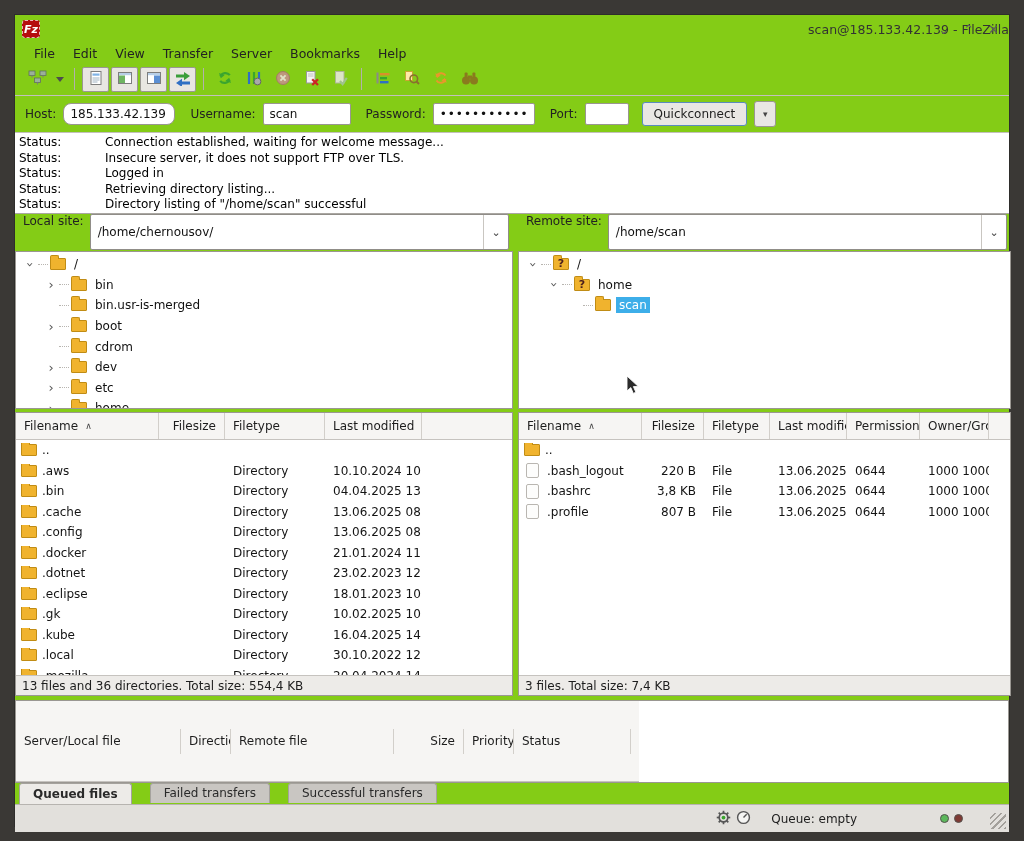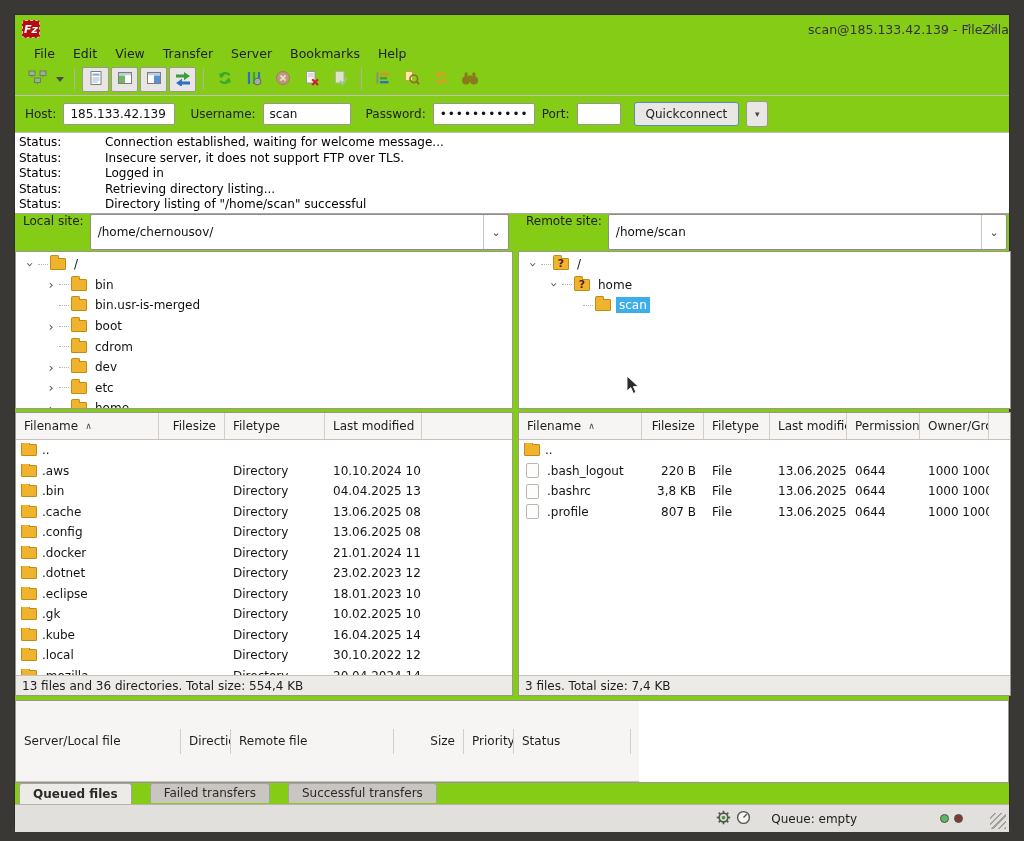--- a/index.html
+++ b/index.html
@@ -35,21 +35,21 @@
   .tb-btn.disabled{opacity:0.85;}
   .tb-sep{width:1px;height:22px;background:#b3b0ac;margin:0 6px;}
   .tb-dd{width:16px;height:25px;display:flex;align-items:center;justify-content:center;color:#444;font-size:10px;}
   
   .quickbar{height:36px;flex:0 0 36px;display:flex;align-items:center;padding-left:10px;gap:7px;border-bottom:1px solid #c3c0bc;}
   .quickbar label{color:#222;}
   .qc-input{
     height:22px;border:1px solid #999690;border-radius:2px;background:#fff;
     font-family:inherit;font-size:12px;padding:0 6px;box-sizing:border-box;color:#111;
   }
-  .qc-host{width:112px;}
+  .qc-host{width:112px;border-radius:8px;}
   .qc-user{width:88px;}
   .qc-pass{width:102px;letter-spacing:1px;}
   .qc-port{width:44px;}
   .qc-button{
     height:24px;padding:0 11px;background:#e9e7e4;border:1px solid #5a8bbf;border-radius:3px;
     font-family:inherit;font-size:12px;color:#222;margin-left:6px;
   }
   .qc-dd{height:24px;width:20px;background:#e9e7e4;border:1px solid #9a9792;border-radius:3px;font-size:9px;color:#444;display:flex;align-items:center;justify-content:center;}
   
   .log{height:81px;flex:0 0 81px;background:#fff;border-bottom:1px solid #aaa7a2;overflow:hidden;padding-top:2px;box-sizing:border-box;}
@@ -276,21 +276,21 @@
       </div>
     </div>
 
   <div class="quickbar">
     <label>Host:</label>
     <input class="qc-input qc-host" value="185.133.42.139" style="">
     <label style="margin-left:8px;">Username:</label>
     <input class="qc-input qc-user" value="scan" style="">
     <label style="margin-left:8px;">Password:</label>
     <input class="qc-input qc-pass" value="••••••••••••" style="">
-    <label style="">Port:</label>
+    <label style="margin-left:8px;">Port:</label>
     <input class="qc-input qc-port" value="" style="">
     <button class="qc-button">Quickconnect</button>
     <div class="qc-dd">▾</div>
   </div>
 
   <div class="log">
       <div class="log-line">
         <span class="log-label">Status:</span>
         <span class="log-msg">Connection established, waiting for welcome message...</span>
       </div>

